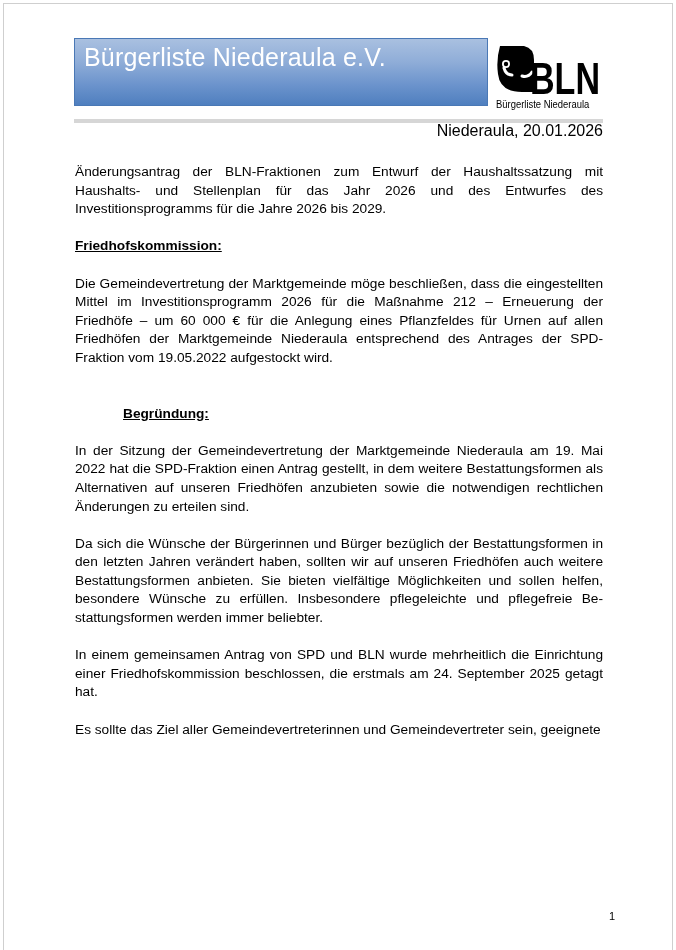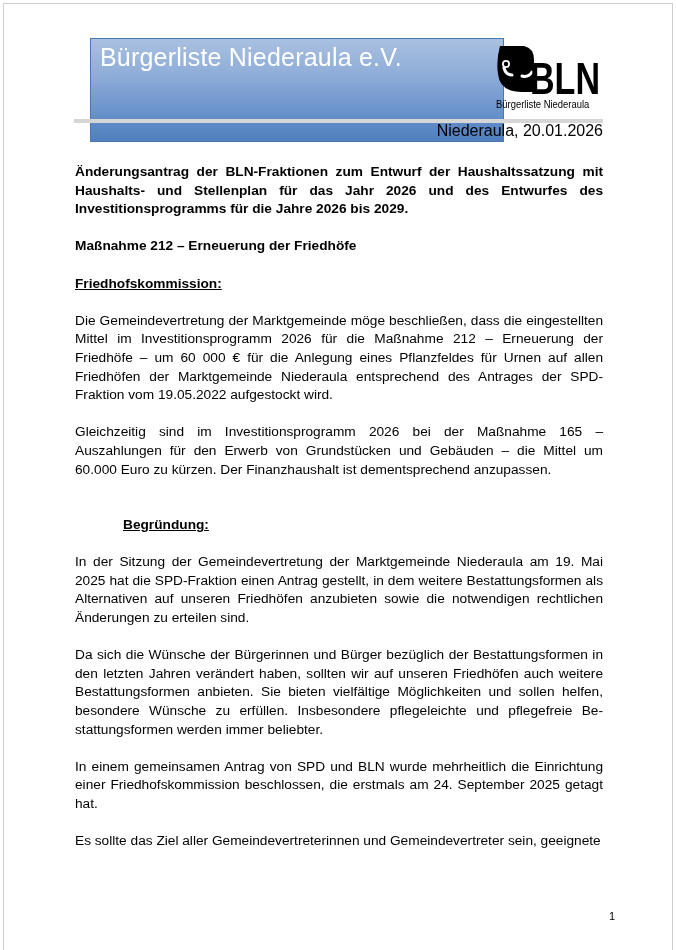--- a/index.html
+++ b/index.html
@@ -1,28 +1,28 @@
 <!DOCTYPE html>
 <html><head>
 <meta charset="utf-8">
 <style>
   html, body { margin: 0; padding: 0; background: #ffffff; }
   body { width: 676px; height: 950px; position: relative; overflow: hidden; font-family: "Liberation Sans", sans-serif; color: #000; }
   .page { position: absolute; left: 3px; top: 3px; width: 668px; height: 947px; border-left: 1px solid #cfcfcf; border-top: 1px solid #cfcfcf; border-right: 1px solid #cfcfcf; background: #fff; }
-  .banner { position: absolute; left: 90px; top: 38px; width: 414px; height: 104px;
+  .banner { position: absolute; left: 74px; top: 38px; width: 414px; height: 68px;
     background: linear-gradient(to bottom, #a9c0e0 0%, #8fadd8 35%, #6b93cc 70%, #4f7fbf 100%);
     border: 1px solid #4a78b5; box-sizing: border-box; }
   .banner-title { position: absolute; left: 9px; top: 4px; font-size: 25px; color: #ffffff; white-space: nowrap; letter-spacing: 0.2px; }
   .shadow-bar { position: absolute; left: 74px; top: 119px; width: 529px; height: 4px; background: #d6d6d6; }
   .logo { position: absolute; left: 494px; top: 42px; width: 110px; height: 72px; }
   .logo-sub { position: absolute; left: 496px; top: 98px; font-size: 11.5px; white-space: nowrap; transform: scaleX(0.82); transform-origin: left top; color: #000; }
   .date { position: absolute; right: 73px; top: 122px; font-size: 16px; white-space: nowrap; }
   .content { position: absolute; left: 75px; top: 163px; width: 528px; font-size: 13.7px; line-height: 18.6px; }
   .content p { margin: 0; }
-  .title { font-weight: bold; text-align: justify; text-align-last: left; }
+  .title { font-weight: normal; text-align: justify; text-align-last: left; }
   .subtitle { font-weight: bold; margin-top: 18.6px !important; }
   .section { font-weight: bold; text-decoration: underline; margin-top: 18.6px !important; }
   .para { text-align: justify; }
   .gap { margin-top: 18.6px !important; }
   .gap-lg { margin-top: 37px !important; padding-left: 48px; }
   .page-number { position: absolute; left: 609px; top: 910px; font-size: 11px; }
 </style>
 </head>
 <body>
 
@@ -42,26 +42,24 @@
     <path d="M28 34 Q34 36 38 30" stroke="#fff" stroke-width="3" fill="none" stroke-linecap="round"></path>
   </g>
   <text x="36" y="52" font-family="Liberation Sans, sans-serif" font-weight="bold" font-size="44" textLength="70" lengthAdjust="spacingAndGlyphs" fill="#000">BLN</text>
 </svg>
 <span class="logo-sub">Bürgerliste Niederaula</span>
 
 <span class="date">Niederaula, 20.01.2026</span>
 
 <div class="content">
   <p class="title">Änderungsantrag der BLN-Fraktionen zum Entwurf der Haushaltssatzung mit Haushalts- und Stellenplan für das Jahr 2026 und des Entwurfes des Investitionsprogramms für die Jahre 2026 bis 2029.</p>
-  <p class="subtitle">Maßnahme 212 – Erneuerung der Friedhöfe</p>
 
   <p class="section">Friedhofskommission:</p>
   <p class="para gap">Die Gemeindevertretung der Marktgemeinde möge beschließen, dass die eingestellten Mittel im Investitionsprogramm 2026 für die Maßnahme 212 – Erneuerung der Friedhöfe – um 60 000 € für die Anlegung eines Pflanzfeldes für Urnen auf allen Friedhöfen der Marktgemeinde Niederaula entsprechend des Antrages der SPD- Fraktion vom 19.05.2022 aufgestockt wird.</p>
-  <p class="para gap">Gleichzeitig sind im Investitionsprogramm 2026 bei der Maßnahme 165 – Auszahlungen für den Erwerb von Grundstücken und Gebäuden – die Mittel um 60.000 Euro zu kürzen. Der Finanzhaushalt ist dementsprechend anzupassen.</p>
 
   <p class="section gap-lg">Begründung:</p>
-  <p class="para gap">In der Sitzung der Gemeindevertretung der Marktgemeinde Niederaula am 19. Mai 2025 hat die SPD-Fraktion einen Antrag gestellt, in dem weitere Bestattungsformen als Alternativen auf unseren Friedhöfen anzubieten sowie die notwendigen rechtlichen Änderungen zu erteilen sind.</p>
+  <p class="para gap">In der Sitzung der Gemeindevertretung der Marktgemeinde Niederaula am 19. Mai 2022 hat die SPD-Fraktion einen Antrag gestellt, in dem weitere Bestattungsformen als Alternativen auf unseren Friedhöfen anzubieten sowie die notwendigen rechtlichen Änderungen zu erteilen sind.</p>
   <p class="para gap">Da sich die Wünsche der Bürgerinnen und Bürger bezüglich der Bestattungsformen in den letzten Jahren verändert haben, sollten wir auf unseren Friedhöfen auch weitere Bestattungsformen anbieten. Sie bieten vielfältige Möglichkeiten und sollen helfen, besondere Wünsche zu erfüllen. Insbesondere pflegeleichte und pflegefreie Be-stattungsformen werden immer beliebter.</p>
   <p class="para gap">In einem gemeinsamen Antrag von SPD und BLN wurde mehrheitlich die Einrichtung einer Friedhofskommission beschlossen, die erstmals am 24. September 2025 getagt hat.</p>
   <p class="para gap">Es sollte das Ziel aller Gemeindevertreterinnen und Gemeindevertreter sein, geeignete</p>
 </div>
 
 <span class="page-number">1</span>
 
 </body></html>

